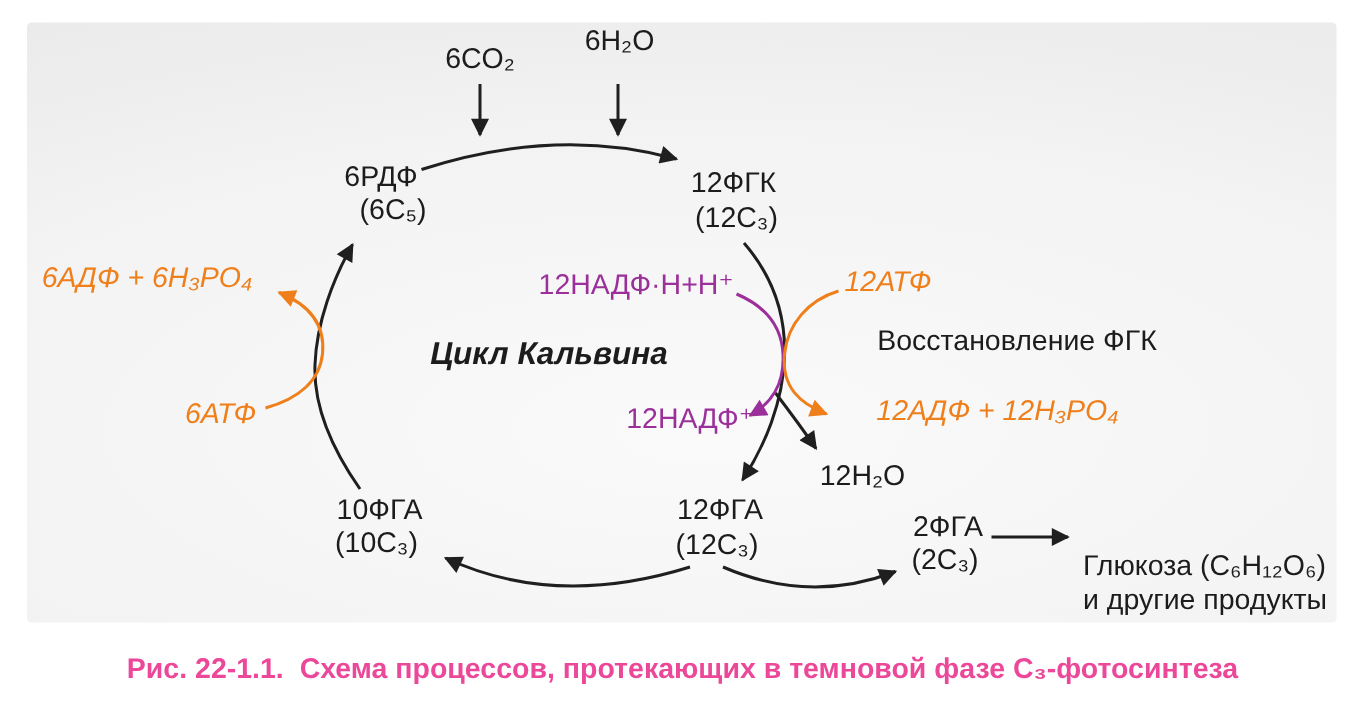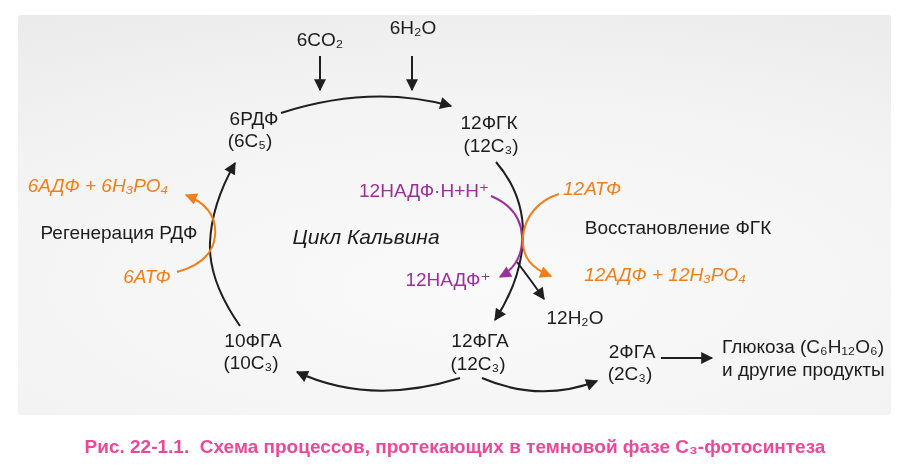--- a/index.html
+++ b/index.html
@@ -17,22 +17,22 @@
   svg.art{position:absolute;left:0;top:0;pointer-events:none;}
   .arc{fill:none;stroke:var(--line);stroke-width:2;}
   .arc.orange-stroke{stroke:var(--orange);}
   .arc.purple-stroke{stroke:var(--purple);}
   .lbl{
     position:absolute;transform:translate(-50%,-50%);
     font-size:19px;line-height:1.15;white-space:nowrap;
   }
   .lbl.orange{color:var(--orange);font-style:italic;}
   .lbl.purple{color:var(--purple);}
-  .lbl.cycle-title{font-weight:normal;font-style:italic;font-size:21px;}
-  .lbl.left-anchor{transform:translateY(-50%);}
+  .lbl.cycle-title{font-weight:bold;font-style:italic;font-size:21px;}
+  .lbl.left-anchor{transform:translateY(-50%);margin-top:31px;}
   .caption{
     position:absolute;left:455px;top:447px;transform:translate(-50%,-50%);
     font-size:19px;font-weight:bold;white-space:pre;color:#ec4899;
   }
 </style>
 </head>
 <body>
 
 <div class="stage">
 
@@ -68,40 +68,39 @@
 
     <path class="arc orange-stroke" d="M 177 272 C 199 266 213 254 215 236 C 217 216 206 203 186 195" marker-end="url(#ah-orange)"></path>
   </svg>
 
   <div class="lbl" style="left:320px;top:40px">6CO₂</div>
   <div class="lbl" style="left:413px;top:28px">6H₂O</div>
 
   <div class="lbl cycle-title" style="left:366px;top:237px">Цикл Кальвина</div>
 
   <div class="lbl" style="left:254px;top:119px">6РДФ</div>
-  <div class="lbl" style="left:250px;top:141px">(6C₅)</div>
+  <div class="lbl" style="left:262px;top:141px">(6C₅)</div>
 
   <div class="lbl" style="left:489px;top:123px">12ФГК</div>
   <div class="lbl" style="left:491px;top:146px">(12C₃)</div>
 
   <div class="lbl" style="left:480px;top:341px">12ФГА</div>
   <div class="lbl" style="left:478px;top:364px">(12C₃)</div>
 
   <div class="lbl" style="left:253px;top:341px">10ФГА</div>
   <div class="lbl" style="left:251px;top:363px">(10C₃)</div>
 
   <div class="lbl purple" style="left:424px;top:191px">12НАДФ·H+H⁺</div>
   <div class="lbl orange" style="left:592px;top:189px">12АТФ</div>
   <div class="lbl" style="left:678px;top:228px">Восстановление ФГК</div>
   <div class="lbl orange" style="left:665px;top:275px">12АДФ + 12H₃PO₄</div>
-  <div class="lbl purple" style="left:448px;top:280px">12НАДФ⁺</div>
+  <div class="lbl purple" style="left:460px;top:280px">12НАДФ⁺</div>
   <div class="lbl" style="left:575px;top:318px">12H₂O</div>
 
   <div class="lbl orange" style="left:98px;top:186px">6АДФ + 6H₃PO₄</div>
-  <div class="lbl" style="left:119px;top:233px">Регенерация РДФ</div>
   <div class="lbl orange" style="left:147px;top:277px">6АТФ</div>
 
   <div class="lbl" style="left:632px;top:352px">2ФГА</div>
   <div class="lbl" style="left:630px;top:374px">(2C₃)</div>
   <div class="lbl left-anchor" style="left:722px;top:347px">Глюкоза (C₆H₁₂O₆)</div>
   <div class="lbl left-anchor" style="left:722px;top:370px">и другие продукты</div>
 
   <div class="caption">Рис. 22-1.1.  Схема процессов, протекающих в темновой фазе С₃-фотосинтеза</div>
 </div>
 

